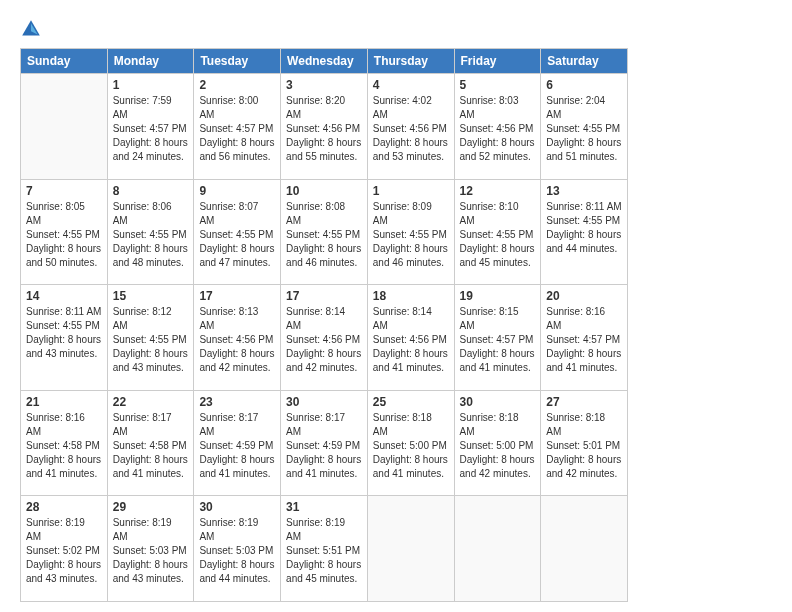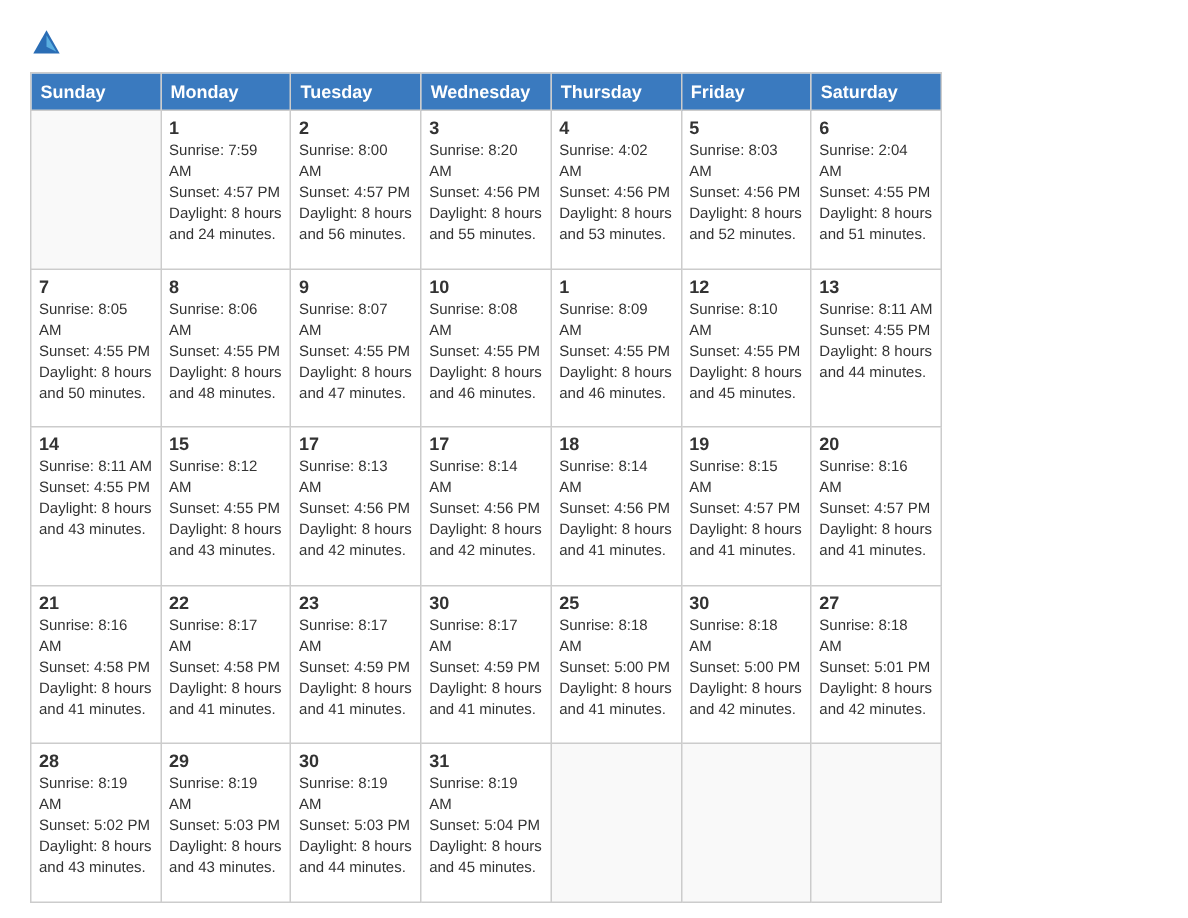--- a/index.html
+++ b/index.html
@@ -382,21 +382,21 @@
           <div class="day-info">
             <span>Sunrise: 8:19 AM</span><br>
             <span>Sunset: 5:03 PM</span><br>
             <span>Daylight: 8 hours and 44 minutes.</span>
           </div>
         </td>
           <td>
           <span class="day-number">31</span>
           <div class="day-info">
             <span>Sunrise: 8:19 AM</span><br>
-            <span>Sunset: 5:04 PM</span><br>
+            <span>Sunset: 5:51 PM</span><br>
             <span>Daylight: 8 hours and 45 minutes.</span>
           </div>
         </td>
           <td class="empty"></td>
           <td class="empty"></td>
           <td class="empty"></td>
         </tr>
       </tbody>
   </table>
 </div>

